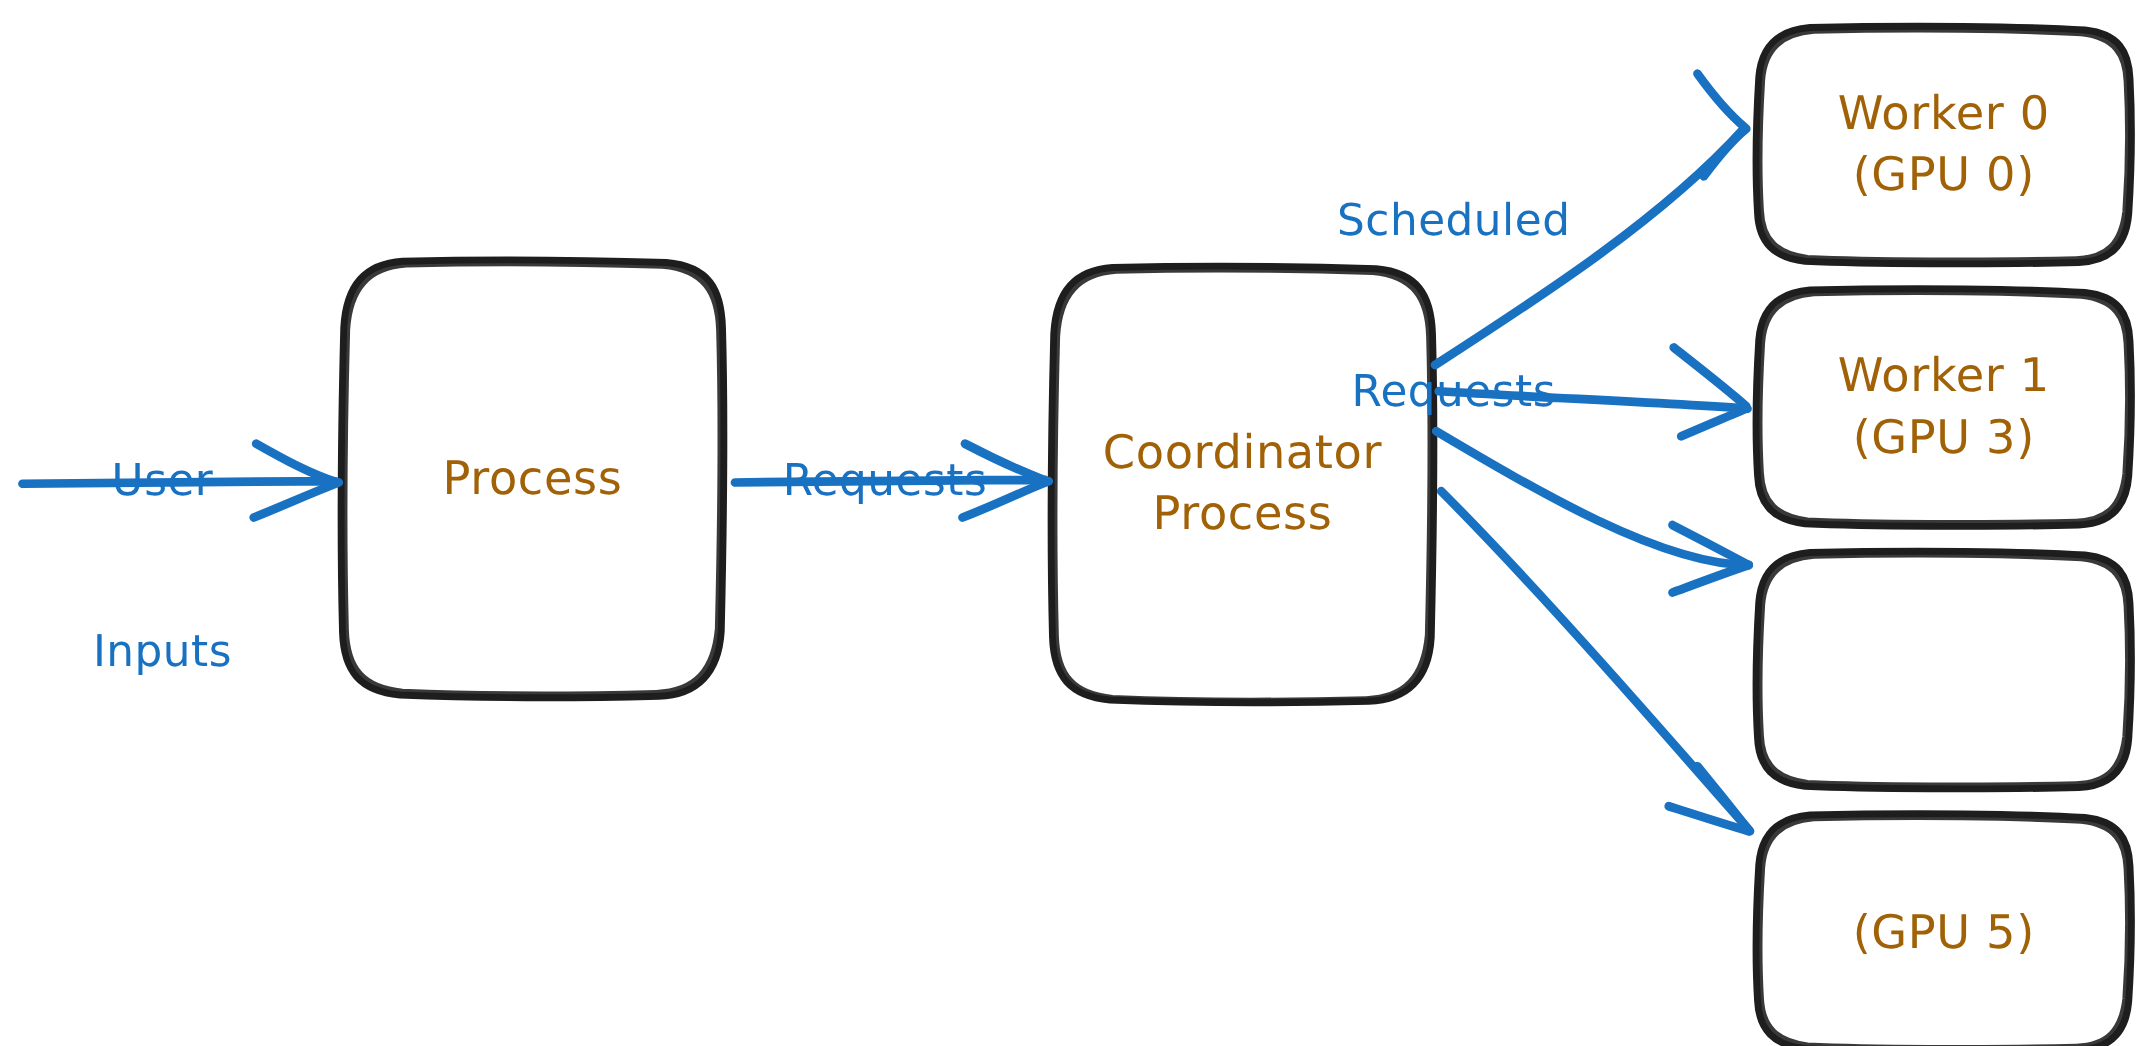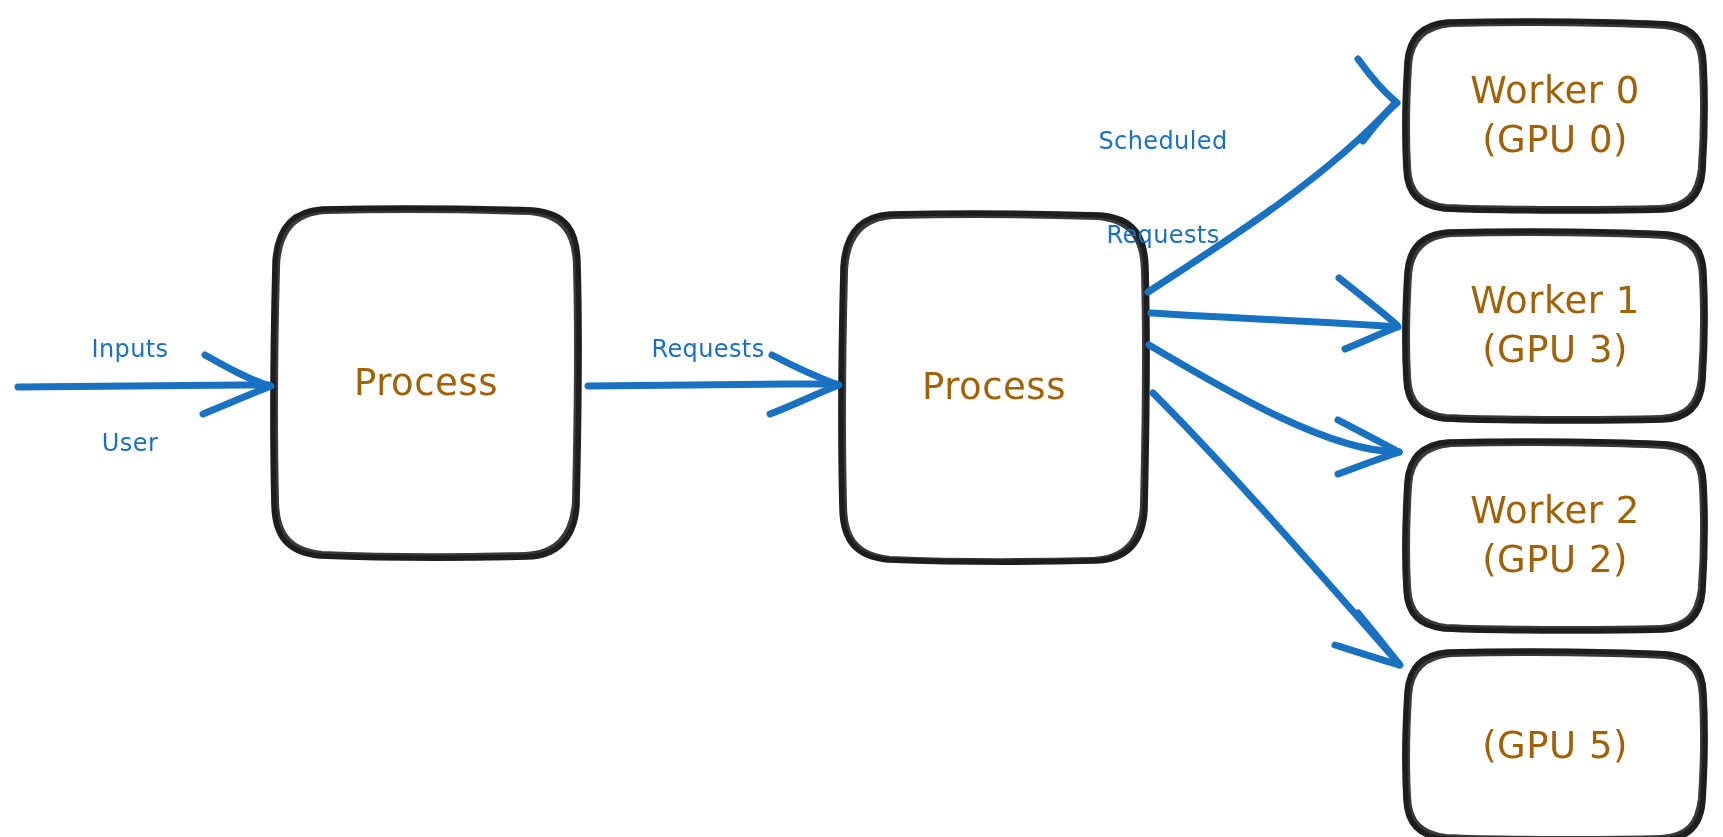--- a/index.html
+++ b/index.html
@@ -36,21 +36,21 @@
     line-height: 1.32;
     letter-spacing: 0.5px;
     white-space: pre;
     pointer-events: none;
   }
   .node-label span { display: block; }
   .edge-label {
     position: absolute;
     color: #1971c2;
     font-family: "DejaVu Sans", sans-serif;
-    font-size: 24px;
+    font-size: 35px;
     line-height: 1.30;
     letter-spacing: 0.4px;
     text-align: center;
     white-space: pre;
   }
   .edge-label span { display: block; }
 </style>
 </head>
 <body>
 
@@ -165,45 +165,42 @@
         <path d="M1335 645 C 1357 652, 1382 660, 1399 665"></path>
       </g>
     </g>
   </svg>
 
   <div class="node-label" style="left:274px; top:208px; width:304px; height:350px;">
     <span>Process</span>
   </div>
 
   <div class="node-label" style="left:842px; top:213px; width:304px; height:348px;">
+    <span>Coordinator</span>
     <span>Process</span>
   </div>
 
   <div class="node-label" style="left:1406px; top:22px; width:298px; height:188px;">
     <span>Worker 0</span>
     <span>(GPU 0)</span>
   </div>
 
   <div class="node-label" style="left:1406px; top:232px; width:298px; height:188px;">
     <span>Worker 1</span>
     <span>(GPU 3)</span>
   </div>
 
-  <div class="node-label" style="left:1406px; top:442px; width:298px; height:188px;">
-    <span>Worker 2</span>
-    <span>(GPU 2)</span>
-  </div>
 
   <div class="node-label" style="left:1406px; top:652px; width:298px; height:188px;">
     <span>(GPU 5)</span>
   </div>
 
   <div class="edge-label" style="left:50px; top:272px; width:160px;">
+    <span>User</span>
     <span>Inputs</span>
-    <span>User</span>
   </div>
 
   <div class="edge-label" style="left:592px; top:272px; width:232px;">
     <span>Requests</span>
   </div>
 
   <div class="edge-label" style="left:1048px; top:64px; width:230px;">
     <span>Scheduled</span>
     <span>Requests</span>
   </div>

